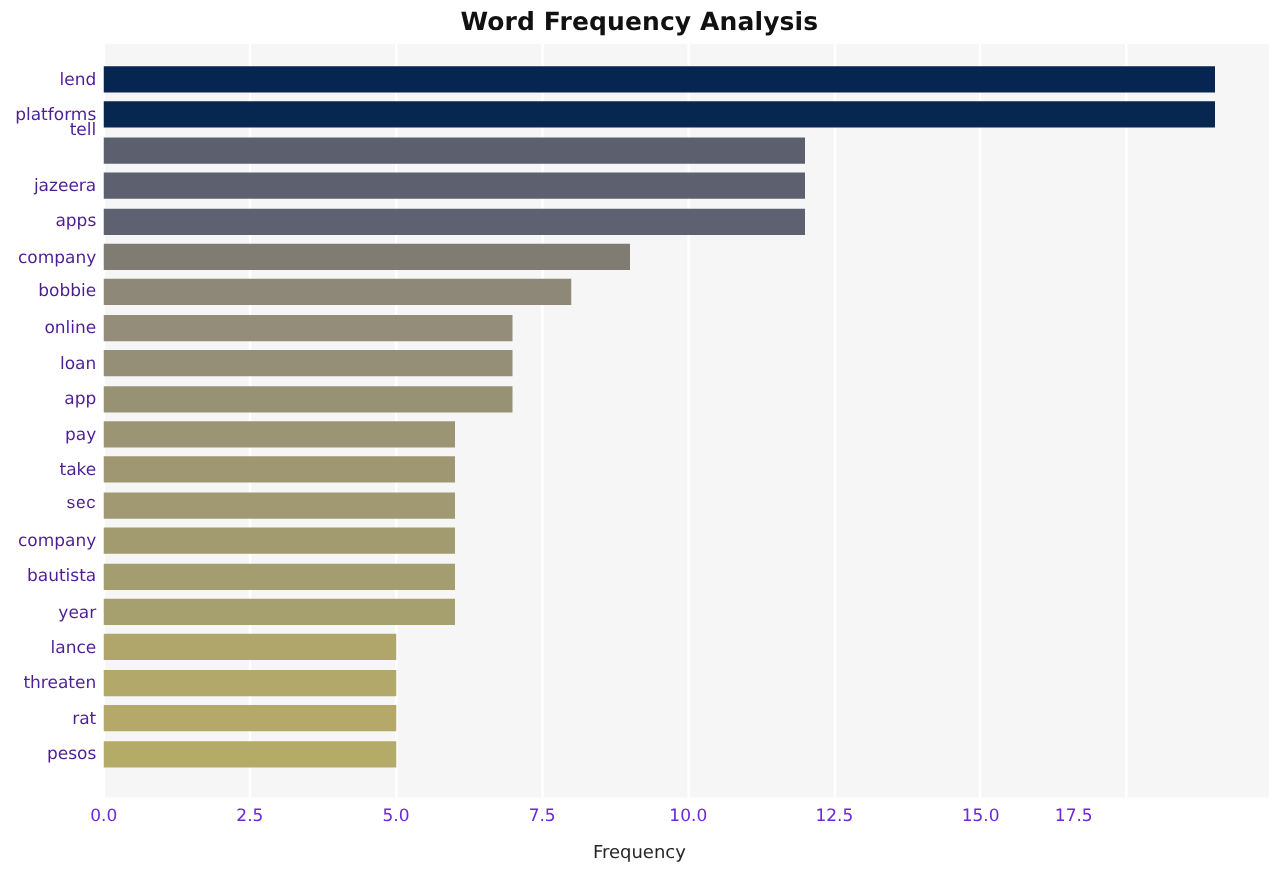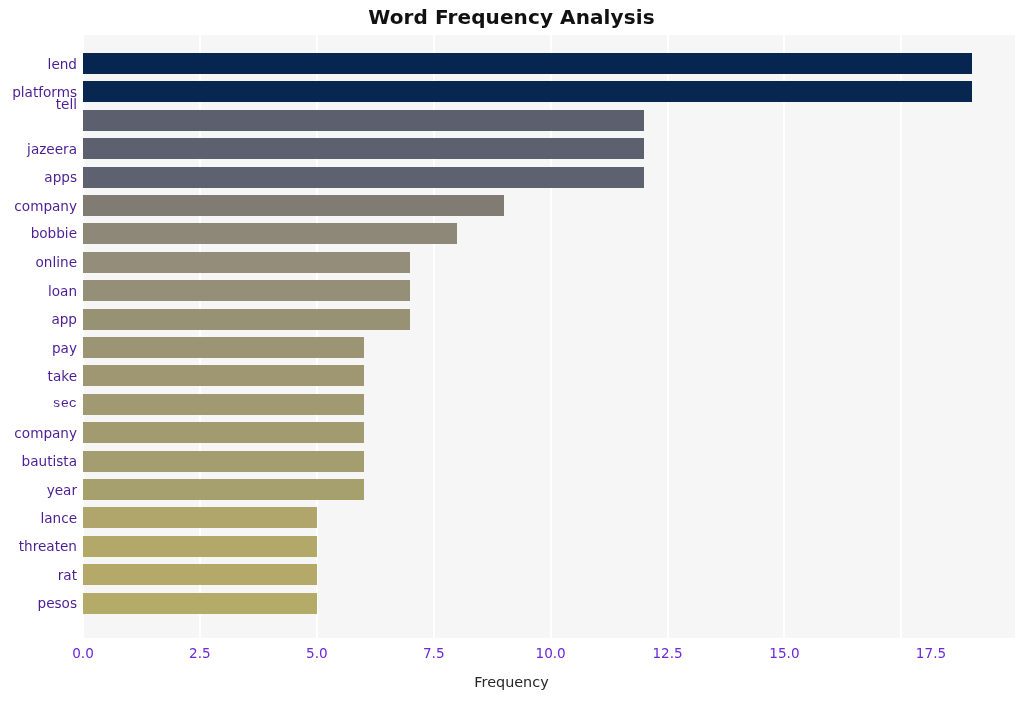--- a/index.html
+++ b/index.html
@@ -224,18 +224,18 @@
     </div>
 
   <div id="x-axis">
       <div class="x-tick-label" style="left: 83px;">0.0</div>
       <div class="x-tick-label" style="left: 199.909px;">2.5</div>
       <div class="x-tick-label" style="left: 316.818px;">5.0</div>
       <div class="x-tick-label" style="left: 433.728px;">7.5</div>
       <div class="x-tick-label" style="left: 550.637px;">10.0</div>
       <div class="x-tick-label" style="left: 667.546px;">12.5</div>
       <div class="x-tick-label" style="left: 784.455px;">15.0</div>
-      <div class="x-tick-label" style="left: 931px;">17.5</div>
+      <div class="x-tick-label" style="left: 859px;">17.5</div>
     </div>
 
   <div id="x-axis-title">Frequency</div>
 
 </div>
 
 </body></html>

